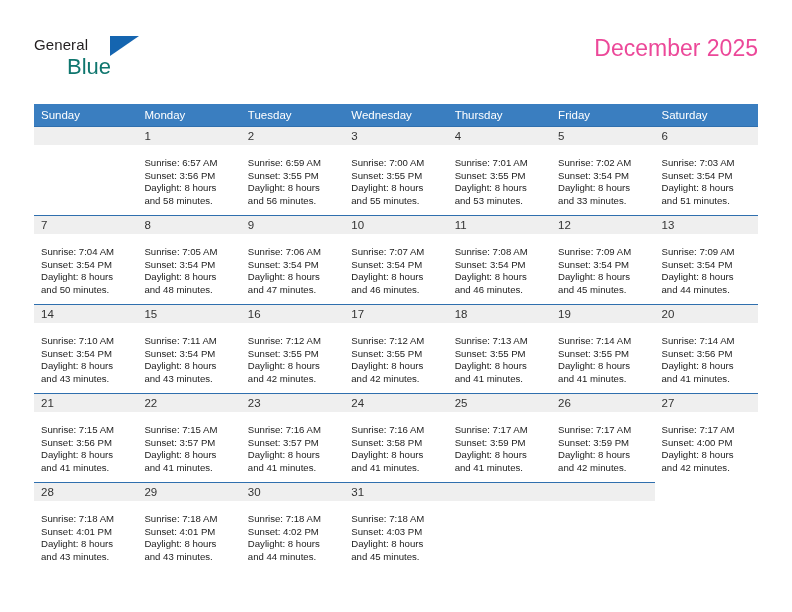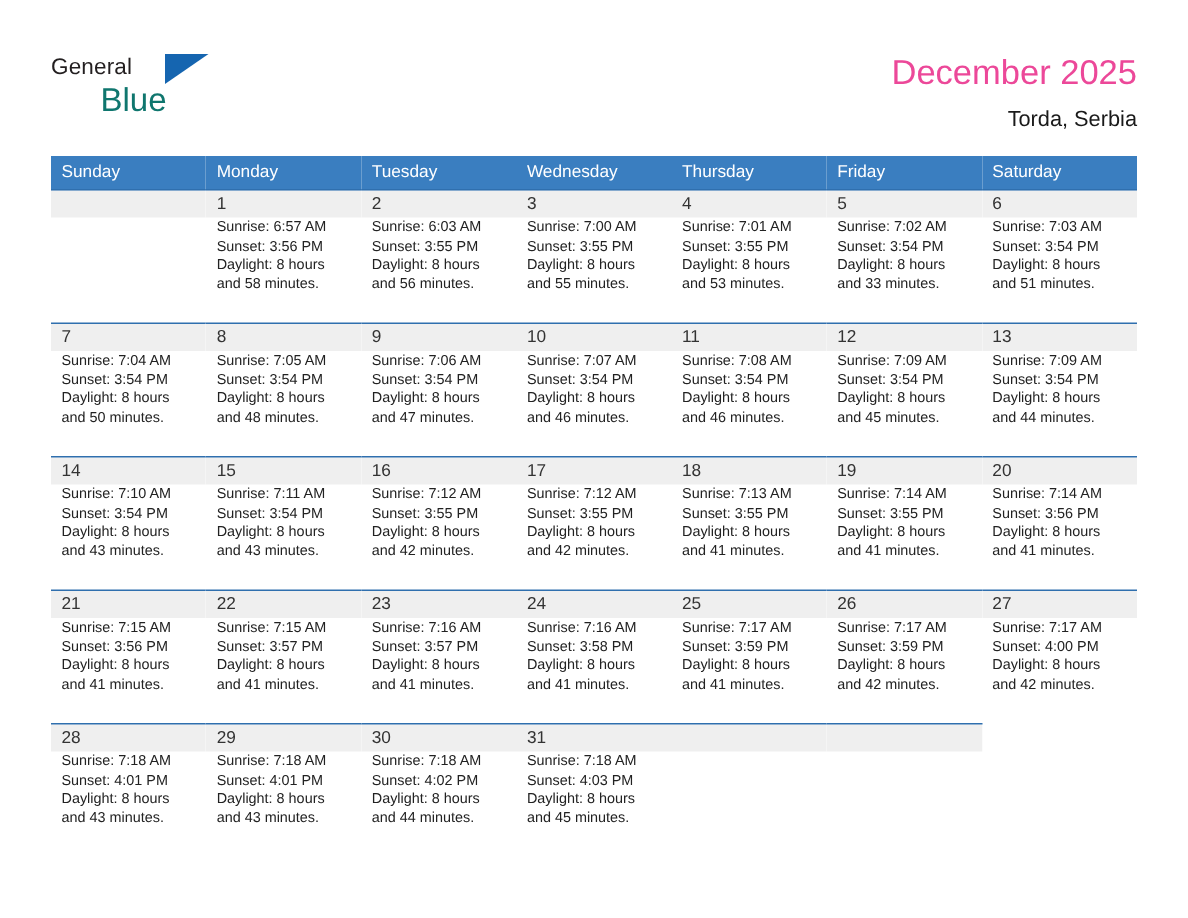--- a/index.html
+++ b/index.html
@@ -81,21 +81,21 @@
 
   .daynum-band {
     background:#efefef;
     height:18px;
     padding:1px 0 0 7px;
     font-size:11.5px;
     color:#333;
     line-height:17px;
   }
   .cell-body {
-    padding:1px 5px 0 7px;
+    padding:12px 5px 0 7px;
     font-size:9.6px;
     line-height:12.6px;
     color:#222;
   }
   .cell-body div { white-space:nowrap; }
 
   td.empty .daynum-band { color:transparent; }
 </style>
 </head>
 <body>
@@ -105,21 +105,20 @@
   <div class="header">
 
     <div class="logo">
       <span class="logo-general">General</span>
       <span class="logo-triangle"></span>
       <span class="logo-blue">Blue</span>
     </div>
 
     <div class="title-block">
       <div class="cal-title">December 2025</div>
-      <div class="cal-subtitle">Torda, Serbia</div>
     </div>
 
   </div>
 
   <table class="calendar">
     <thead>
       <tr id="weekday-row">
           <th>Sunday</th>
           <th>Monday</th>
           <th>Tuesday</th>
@@ -140,21 +139,21 @@
             <div class="cell-body">
               <div>Sunrise: 6:57 AM</div>
               <div>Sunset: 3:56 PM</div>
               <div>Daylight: 8 hours</div>
               <div>and 58 minutes.</div>
             </div>
           </td>
           <td>
             <div class="daynum-band">2</div>
             <div class="cell-body">
-              <div>Sunrise: 6:03 AM</div>
+              <div>Sunrise: 6:59 AM</div>
               <div>Sunset: 3:55 PM</div>
               <div>Daylight: 8 hours</div>
               <div>and 56 minutes.</div>
             </div>
           </td>
           <td>
             <div class="daynum-band">3</div>
             <div class="cell-body">
               <div>Sunrise: 7:00 AM</div>
               <div>Sunset: 3:55 PM</div>

